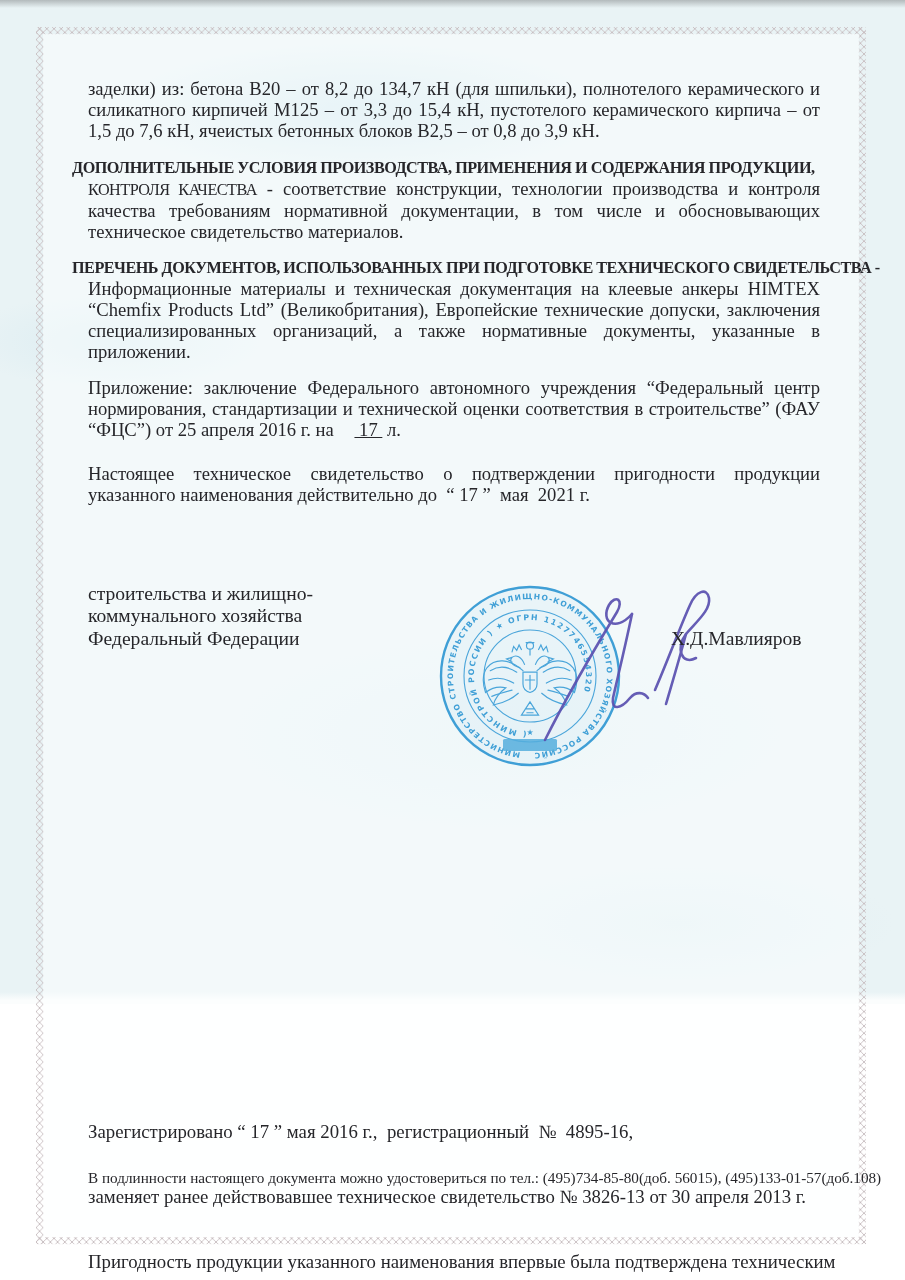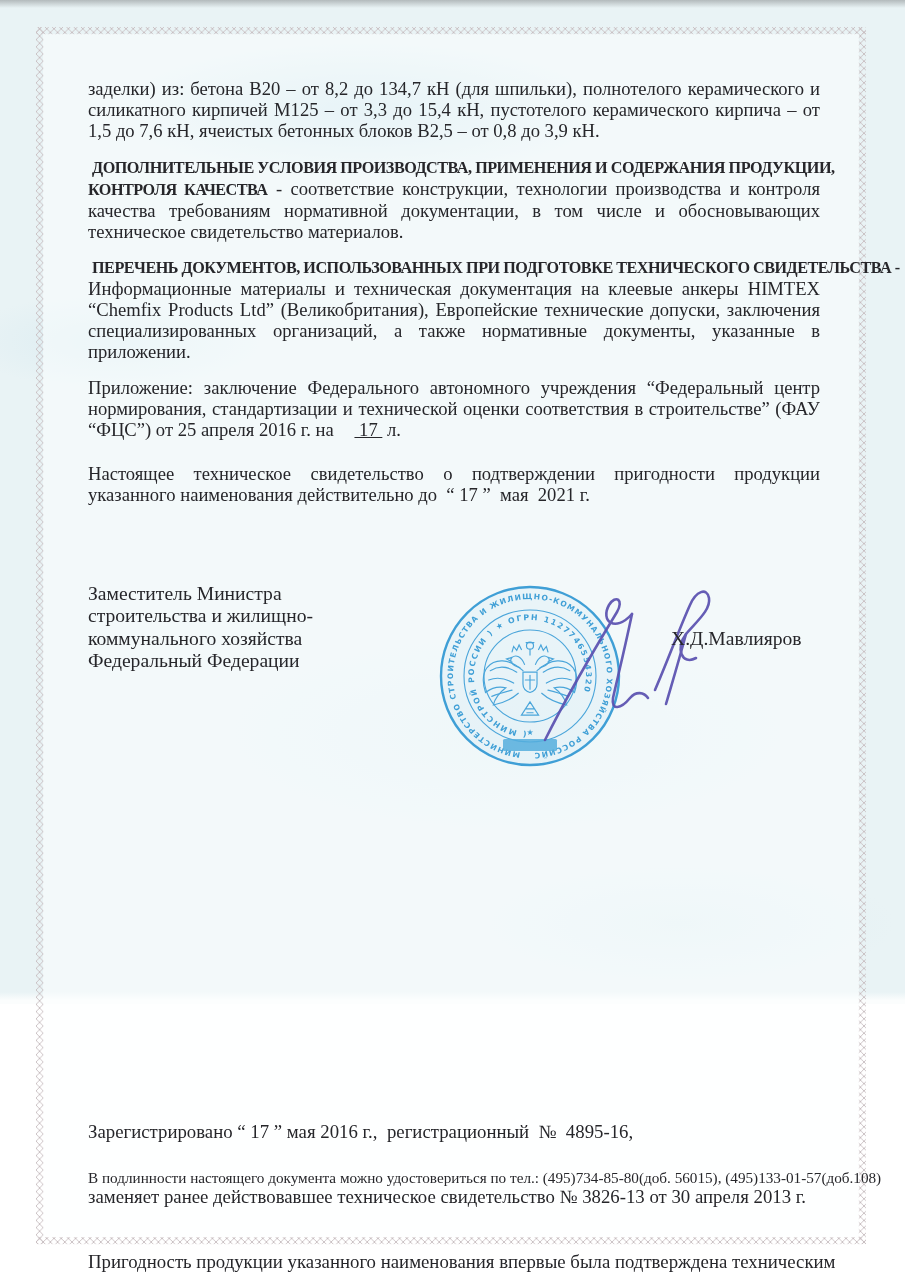--- a/index.html
+++ b/index.html
@@ -16,23 +16,23 @@
   }
   .scan-top-edge{position:absolute;left:0;top:0;width:905px;height:8px;
     background:linear-gradient(#b3babc, rgba(179,186,188,0));}
   .scan-bottom-edge{position:absolute;left:0;bottom:0;width:905px;height:12px;
     background:linear-gradient(rgba(253,254,254,0), #fbfdfd 70%);}
   .sheet{position:absolute;left:43px;top:34px;width:816px;height:1203px;
     background:rgba(253,255,255,.50);}
   .border-svg{position:absolute;left:0;top:0;}
   .blk{position:absolute;color:#26262a;}
   .para{left:88px;width:732px;font-size:18.6px;line-height:20.9px;text-align:justify;}
-  .headline{left:92px;font-size:16.2px;line-height:20.9px;font-weight:bold;
+  .headline{left:72px;font-size:16.2px;line-height:20.9px;font-weight:bold;
     letter-spacing:-0.5px;white-space:nowrap;}
-  .head-inline{font-weight:bold;font-size:16.2px;letter-spacing:-0.5px;}
+  .head-inline{font-weight:normal;font-size:16.2px;letter-spacing:-0.5px;}
   .u{text-decoration:underline;margin-left:16px;}
   .sig-lines{left:88px;width:360px;font-size:19.6px;line-height:22.3px;text-align:left;}
   .signer-name{left:671px;top:628px;font-size:19.6px;}
   .reg{left:88px;width:770px;font-size:18.8px;line-height:21.8px;white-space:pre-wrap;}
   .footnote{left:88px;top:1169px;width:790px;font-size:15.2px;white-space:nowrap;text-align:right;}
   .stamp-wrap{position:absolute;left:437px;top:583px;width:186px;height:186px;}
   .sig-ink{position:absolute;left:520px;top:572px;width:200px;height:205px;}
   .stamp-ring-text{font-family:"DejaVu Sans",sans-serif;font-weight:bold;}
 </style>
 </head>
@@ -74,21 +74,20 @@
     <span>Приложение: заключение Федерального автономного учреждения “Федеральный центр нормирования, стандартизации и технической оценки соответствия в строительстве” (ФАУ “ФЦС”) от 25 апреля 2016 г. на</span>
     <span class="u">&nbsp;17&nbsp;</span>
     <span>л.</span>
   </div>
 
   <div class="blk para" style="top:464px">
     <span>Настоящее техническое свидетельство о подтверждении пригодности продукции указанного наименования действительно до &nbsp;“ 17 ”&nbsp; мая&nbsp; 2021 г.</span>
   </div>
 
   <div class="blk sig-lines" style="top:583px">
-    <div>Заместитель Министра</div>
     <div>строительства и жилищно-</div>
     <div>коммунального хозяйства</div>
     <div>Федеральный Федерации</div>
   </div>
 
   <div class="stamp-wrap">
     <svg width="186" height="186" viewBox="0 0 186 186">
       <defs>
         <path id="ringO" d="M93,170 A77,77 0 1 1 93.05,170"></path>
         <path id="ringI" d="M93,149 A56,56 0 1 1 93.05,149"></path>

